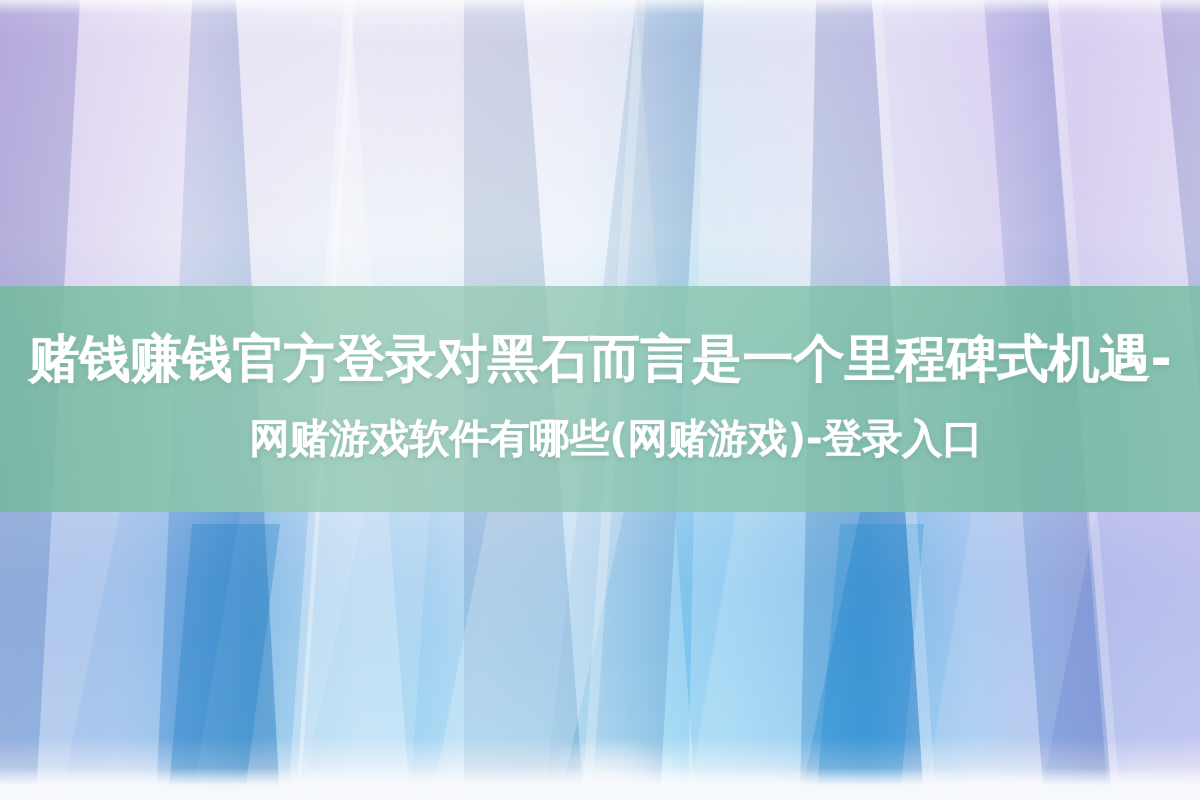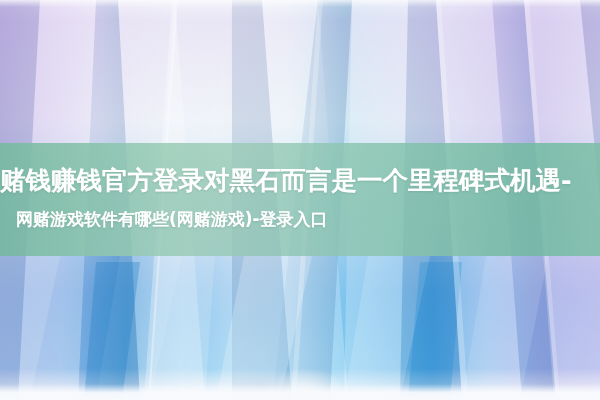--- a/index.html
+++ b/index.html
@@ -100,34 +100,34 @@
     background:linear-gradient(to right,
       rgba(118,186,160,0.88) 0%,
       rgba(128,192,166,0.86) 12%,
       rgba(146,200,176,0.80) 26%,
       rgba(152,202,180,0.78) 40%,
       rgba(140,198,176,0.80) 55%,
       rgba(126,192,168,0.84) 72%,
       rgba(116,186,162,0.88) 88%,
       rgba(124,190,166,0.86) 100%);
     display:flex;flex-direction:column;
-    align-items:flex-start;justify-content:center;
+    align-items:center;justify-content:center;
     box-sizing:border-box;
   }
   .caption-line{
     color:#ffffff;
     font-weight:700;
     font-size:25px;
     line-height:39px;
     letter-spacing:0px;
     white-space:nowrap;
     text-shadow:0 1px 2px rgba(90,140,120,0.35), 0 0 1px rgba(255,255,255,0.45);
   }
   .caption-line.l1{font-size:25.5px;}
-  .caption-line.l2{font-size:17px;margin-left:16px;}
+  .caption-line.l2{font-size:20px;margin-left:16px;}
 </style>
 </head>
 <body>
 
 <div class="banner">
 
   <div class="bg-base"></div>
   <div class="bg-hue"></div>
   <div class="bg-bluewash"></div>
   <div class="bg-bluewash-fade"></div>

